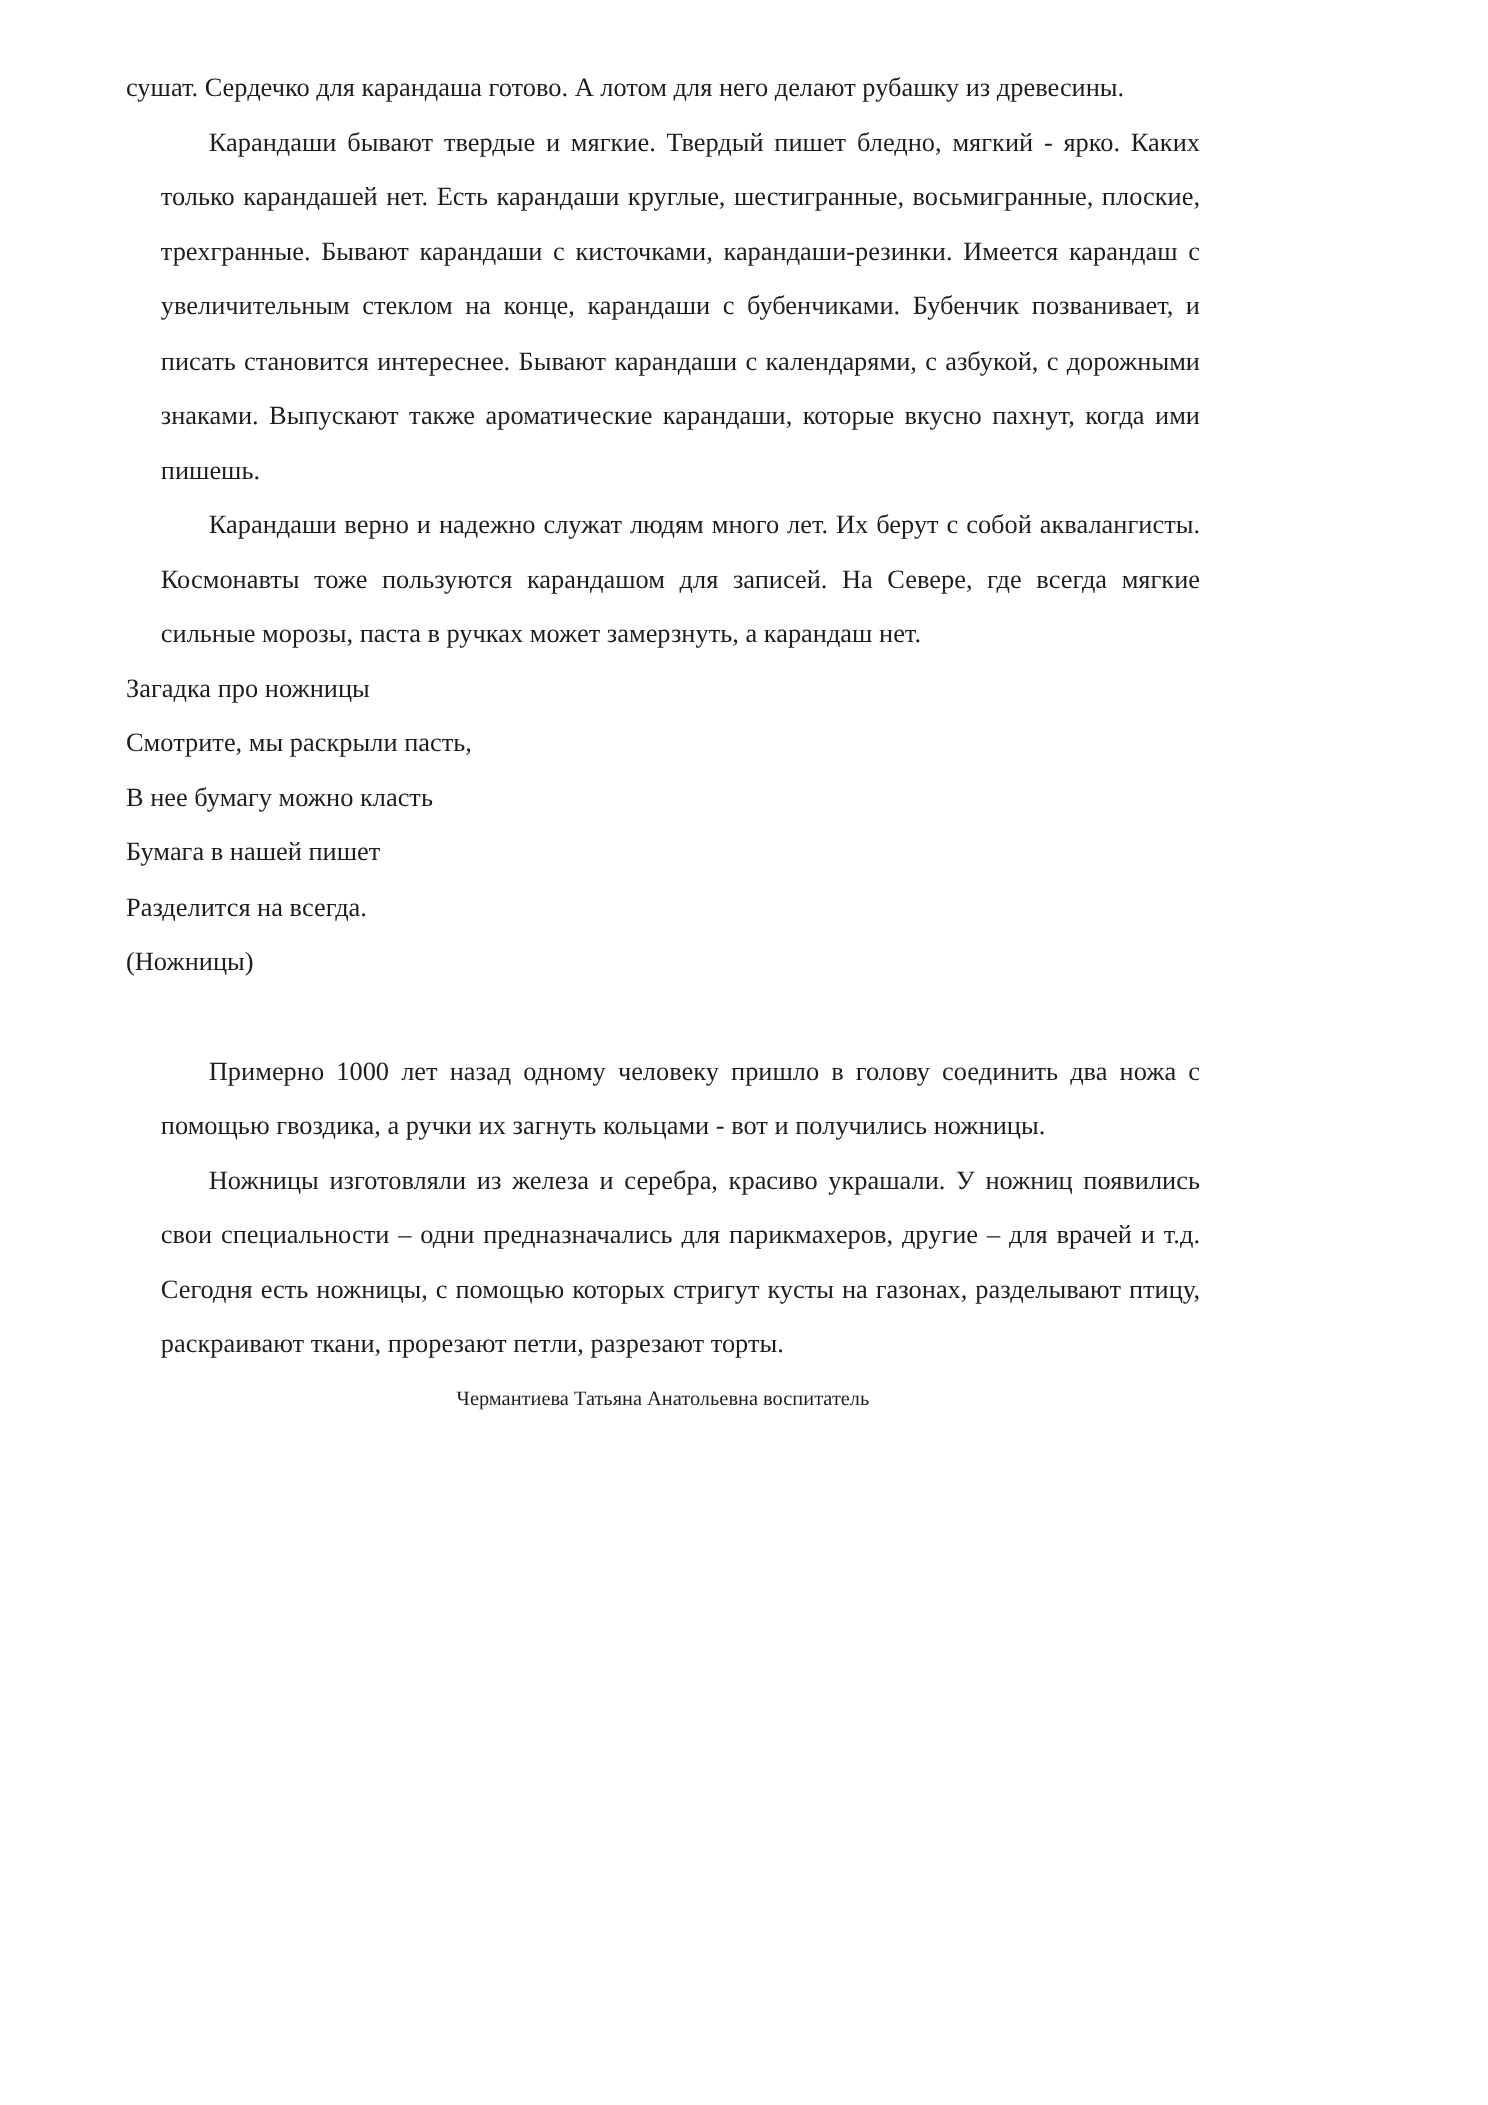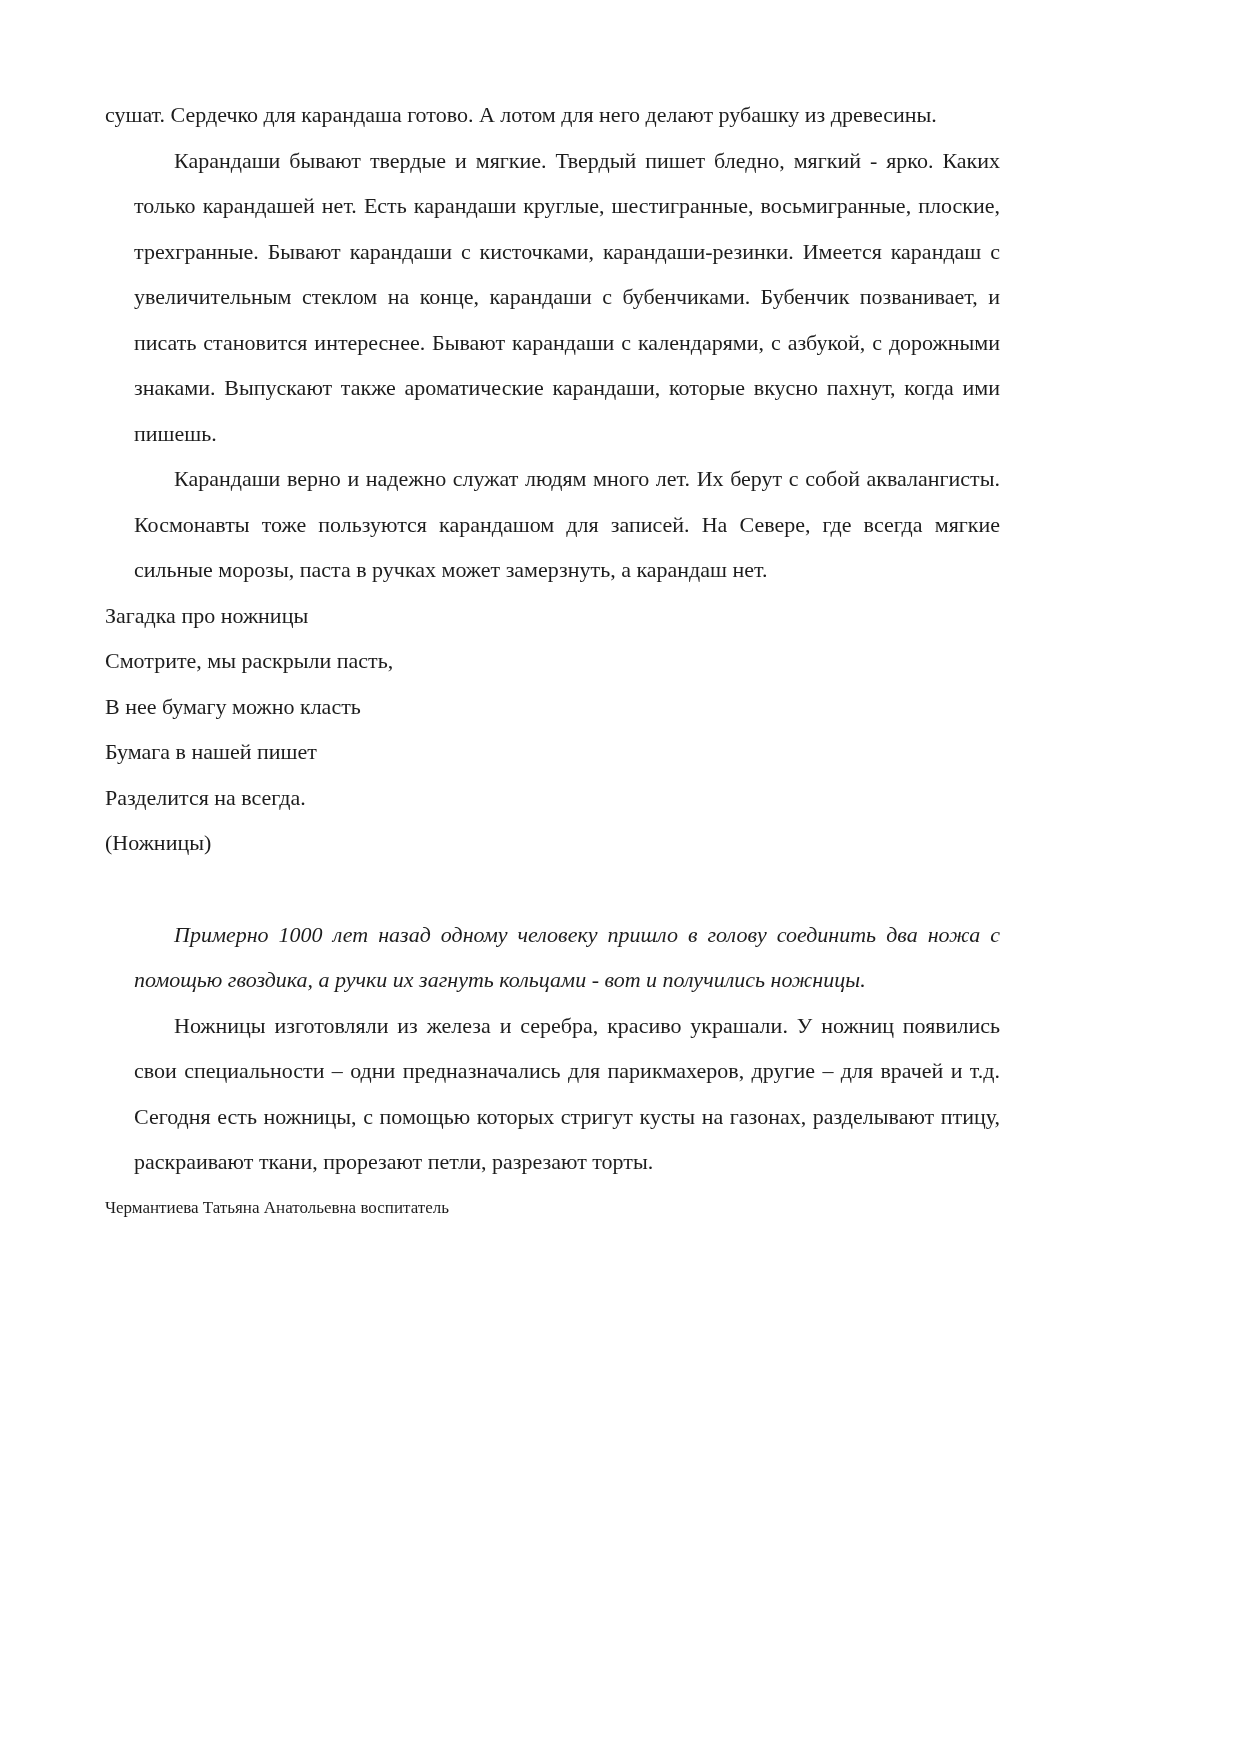--- a/index.html
+++ b/index.html
@@ -11,21 +11,21 @@
     width: 1240px;
     height: 1754px;
     font-family: "Liberation Serif", serif;
     color: #1d1d1d;
     overflow: hidden;
   }
   .page {
     box-sizing: border-box;
     width: 1240px;
     height: 1690px;
-    padding: 92px 240px 40px 105px;
+    padding: 50px 240px 40px 105px;
     background: #ffffff;
     position: relative;
   }
   .content p {
     margin: 0;
     font-size: 22px;
     line-height: 45.5px;
     text-align: justify;
     text-align-last: left;
   }
@@ -33,27 +33,26 @@
     text-indent: 40px;
     margin-left: 29px;
   }
   .content p.line {
     text-align: left;
   }
   .riddle-heading {
   }
   .gap-above {
     margin-top: 46px !important;
-    font-style: italic;
   }
   .footer {
     margin-top: 12px;
     font-size: 17px;
     line-height: 22px;
-    text-align: left;
+    text-align: center;
   }
 </style>
 </head>
 <body>
 
 <div class="page">
   <div class="content">
 
     <p>сушат. Сердечко для карандаша готово. А лотом для него делают рубашку из древесины.</p>
 

